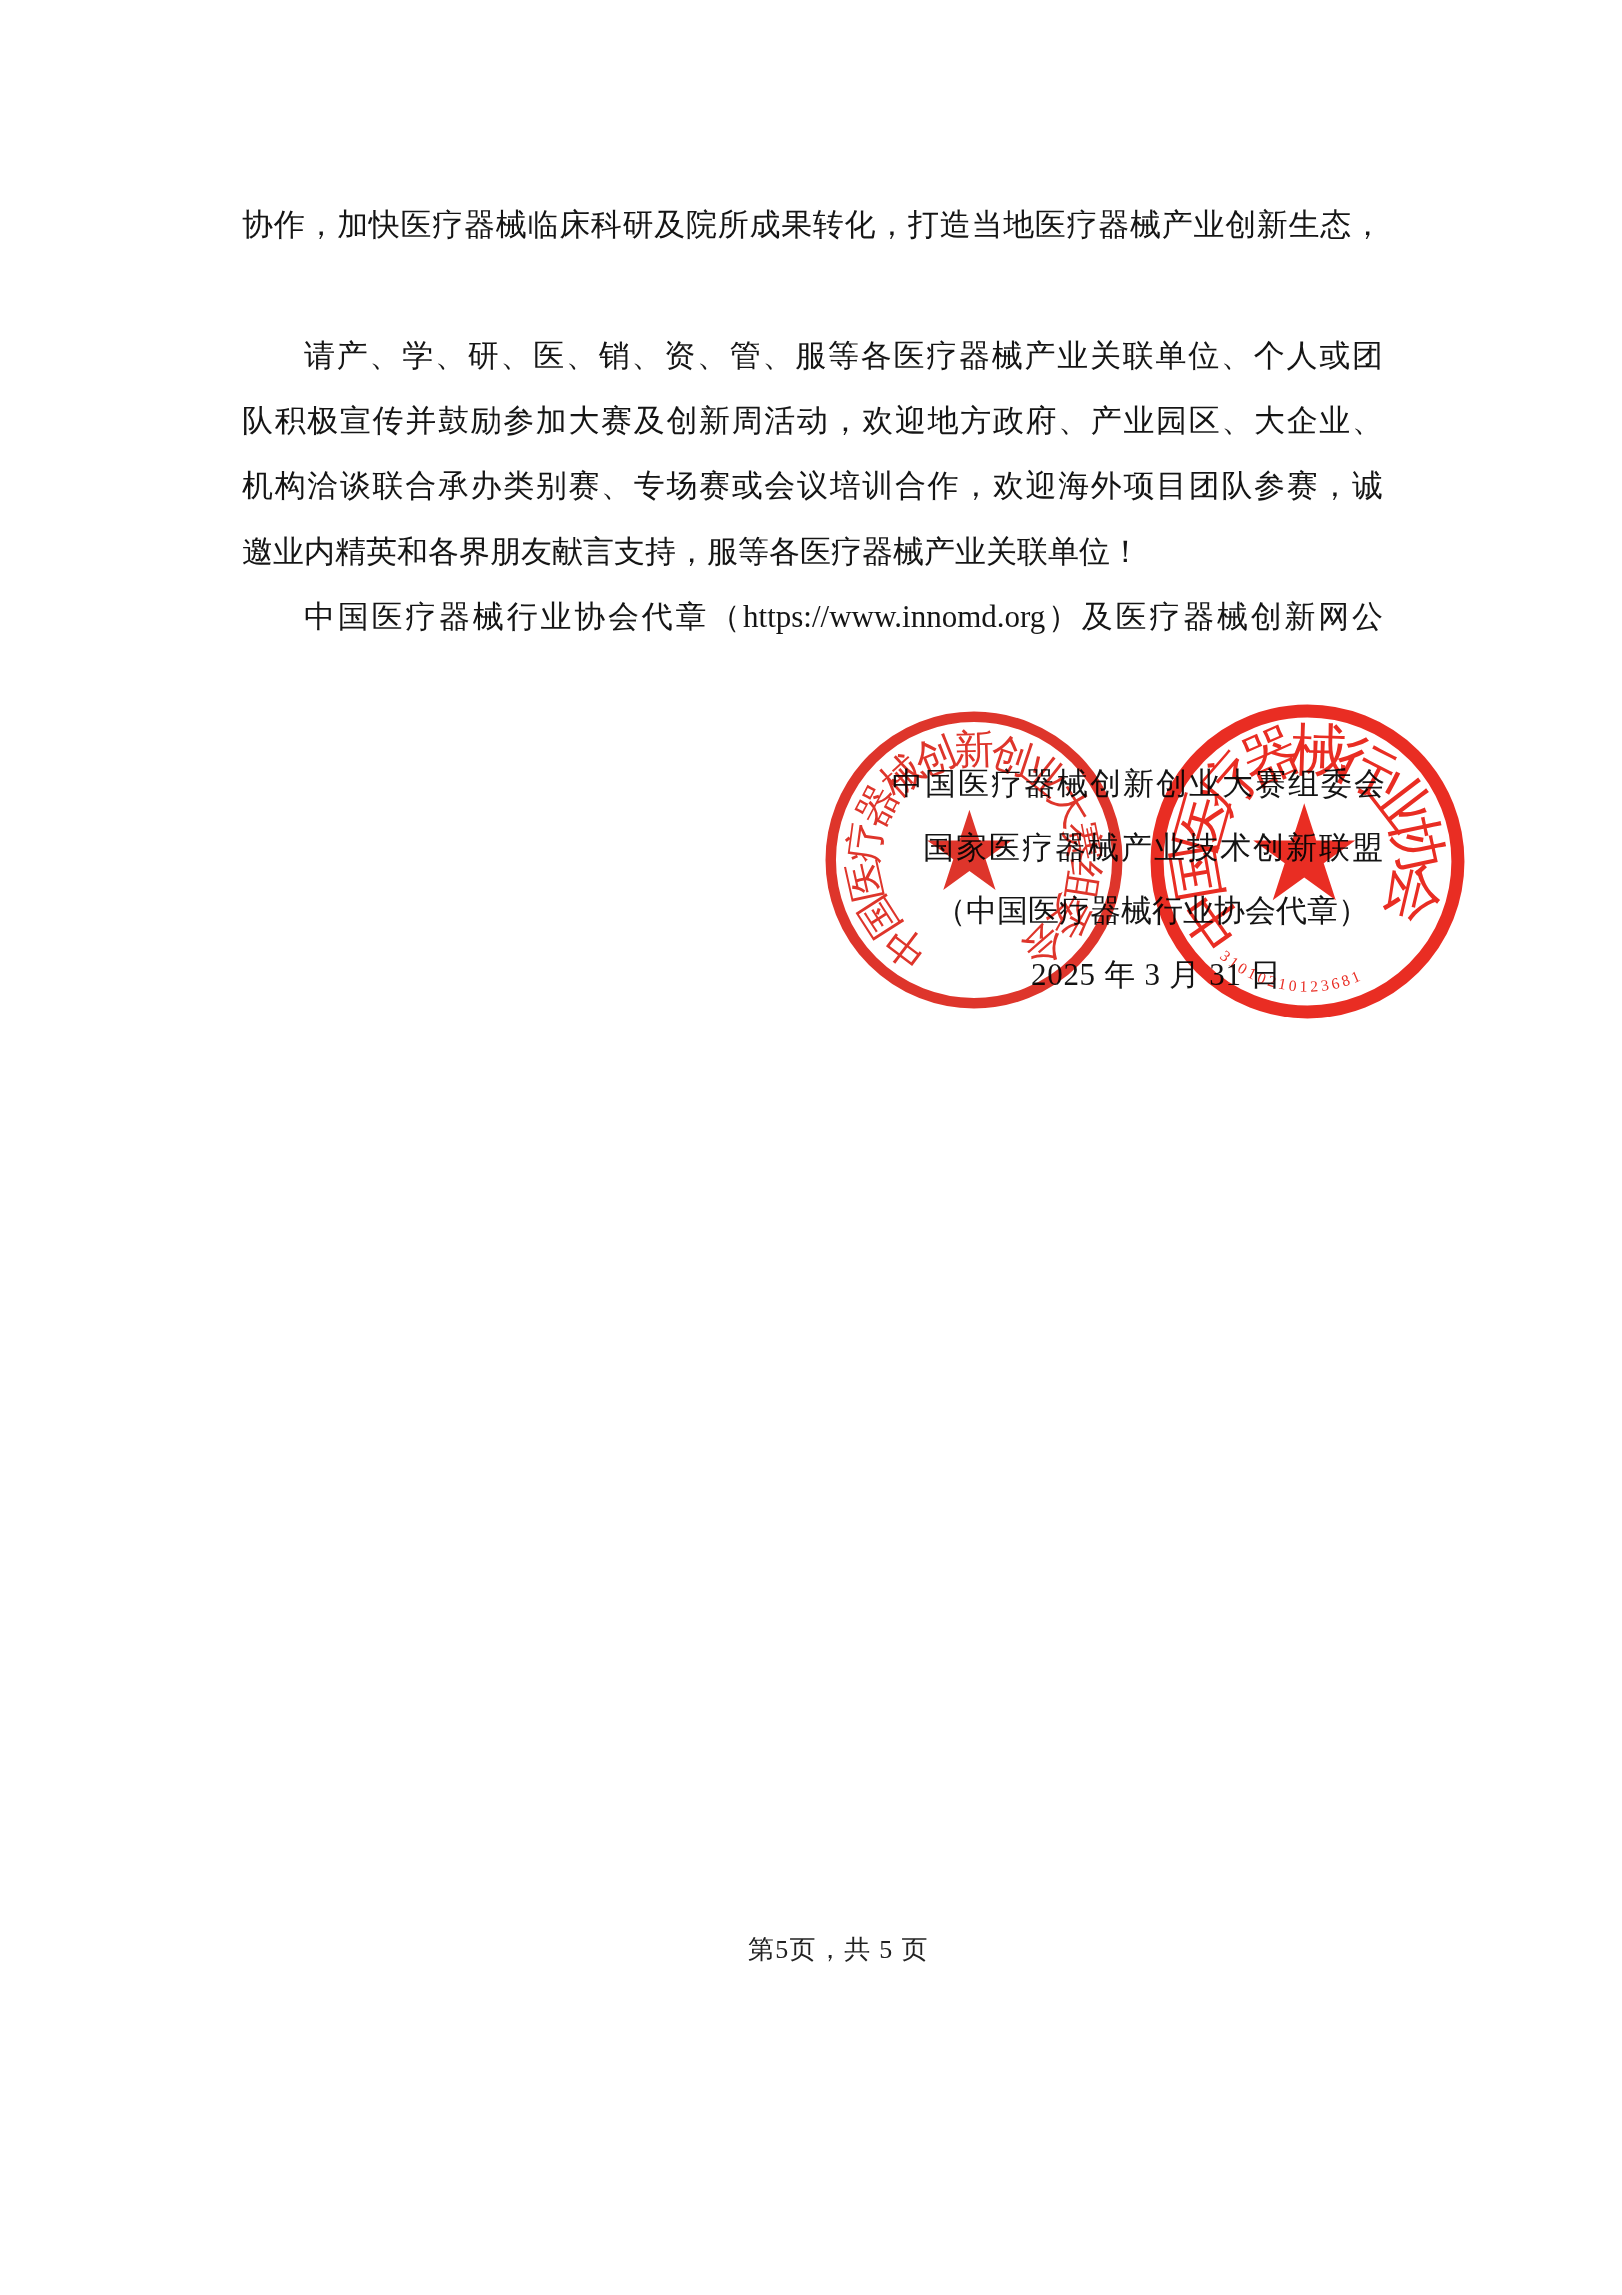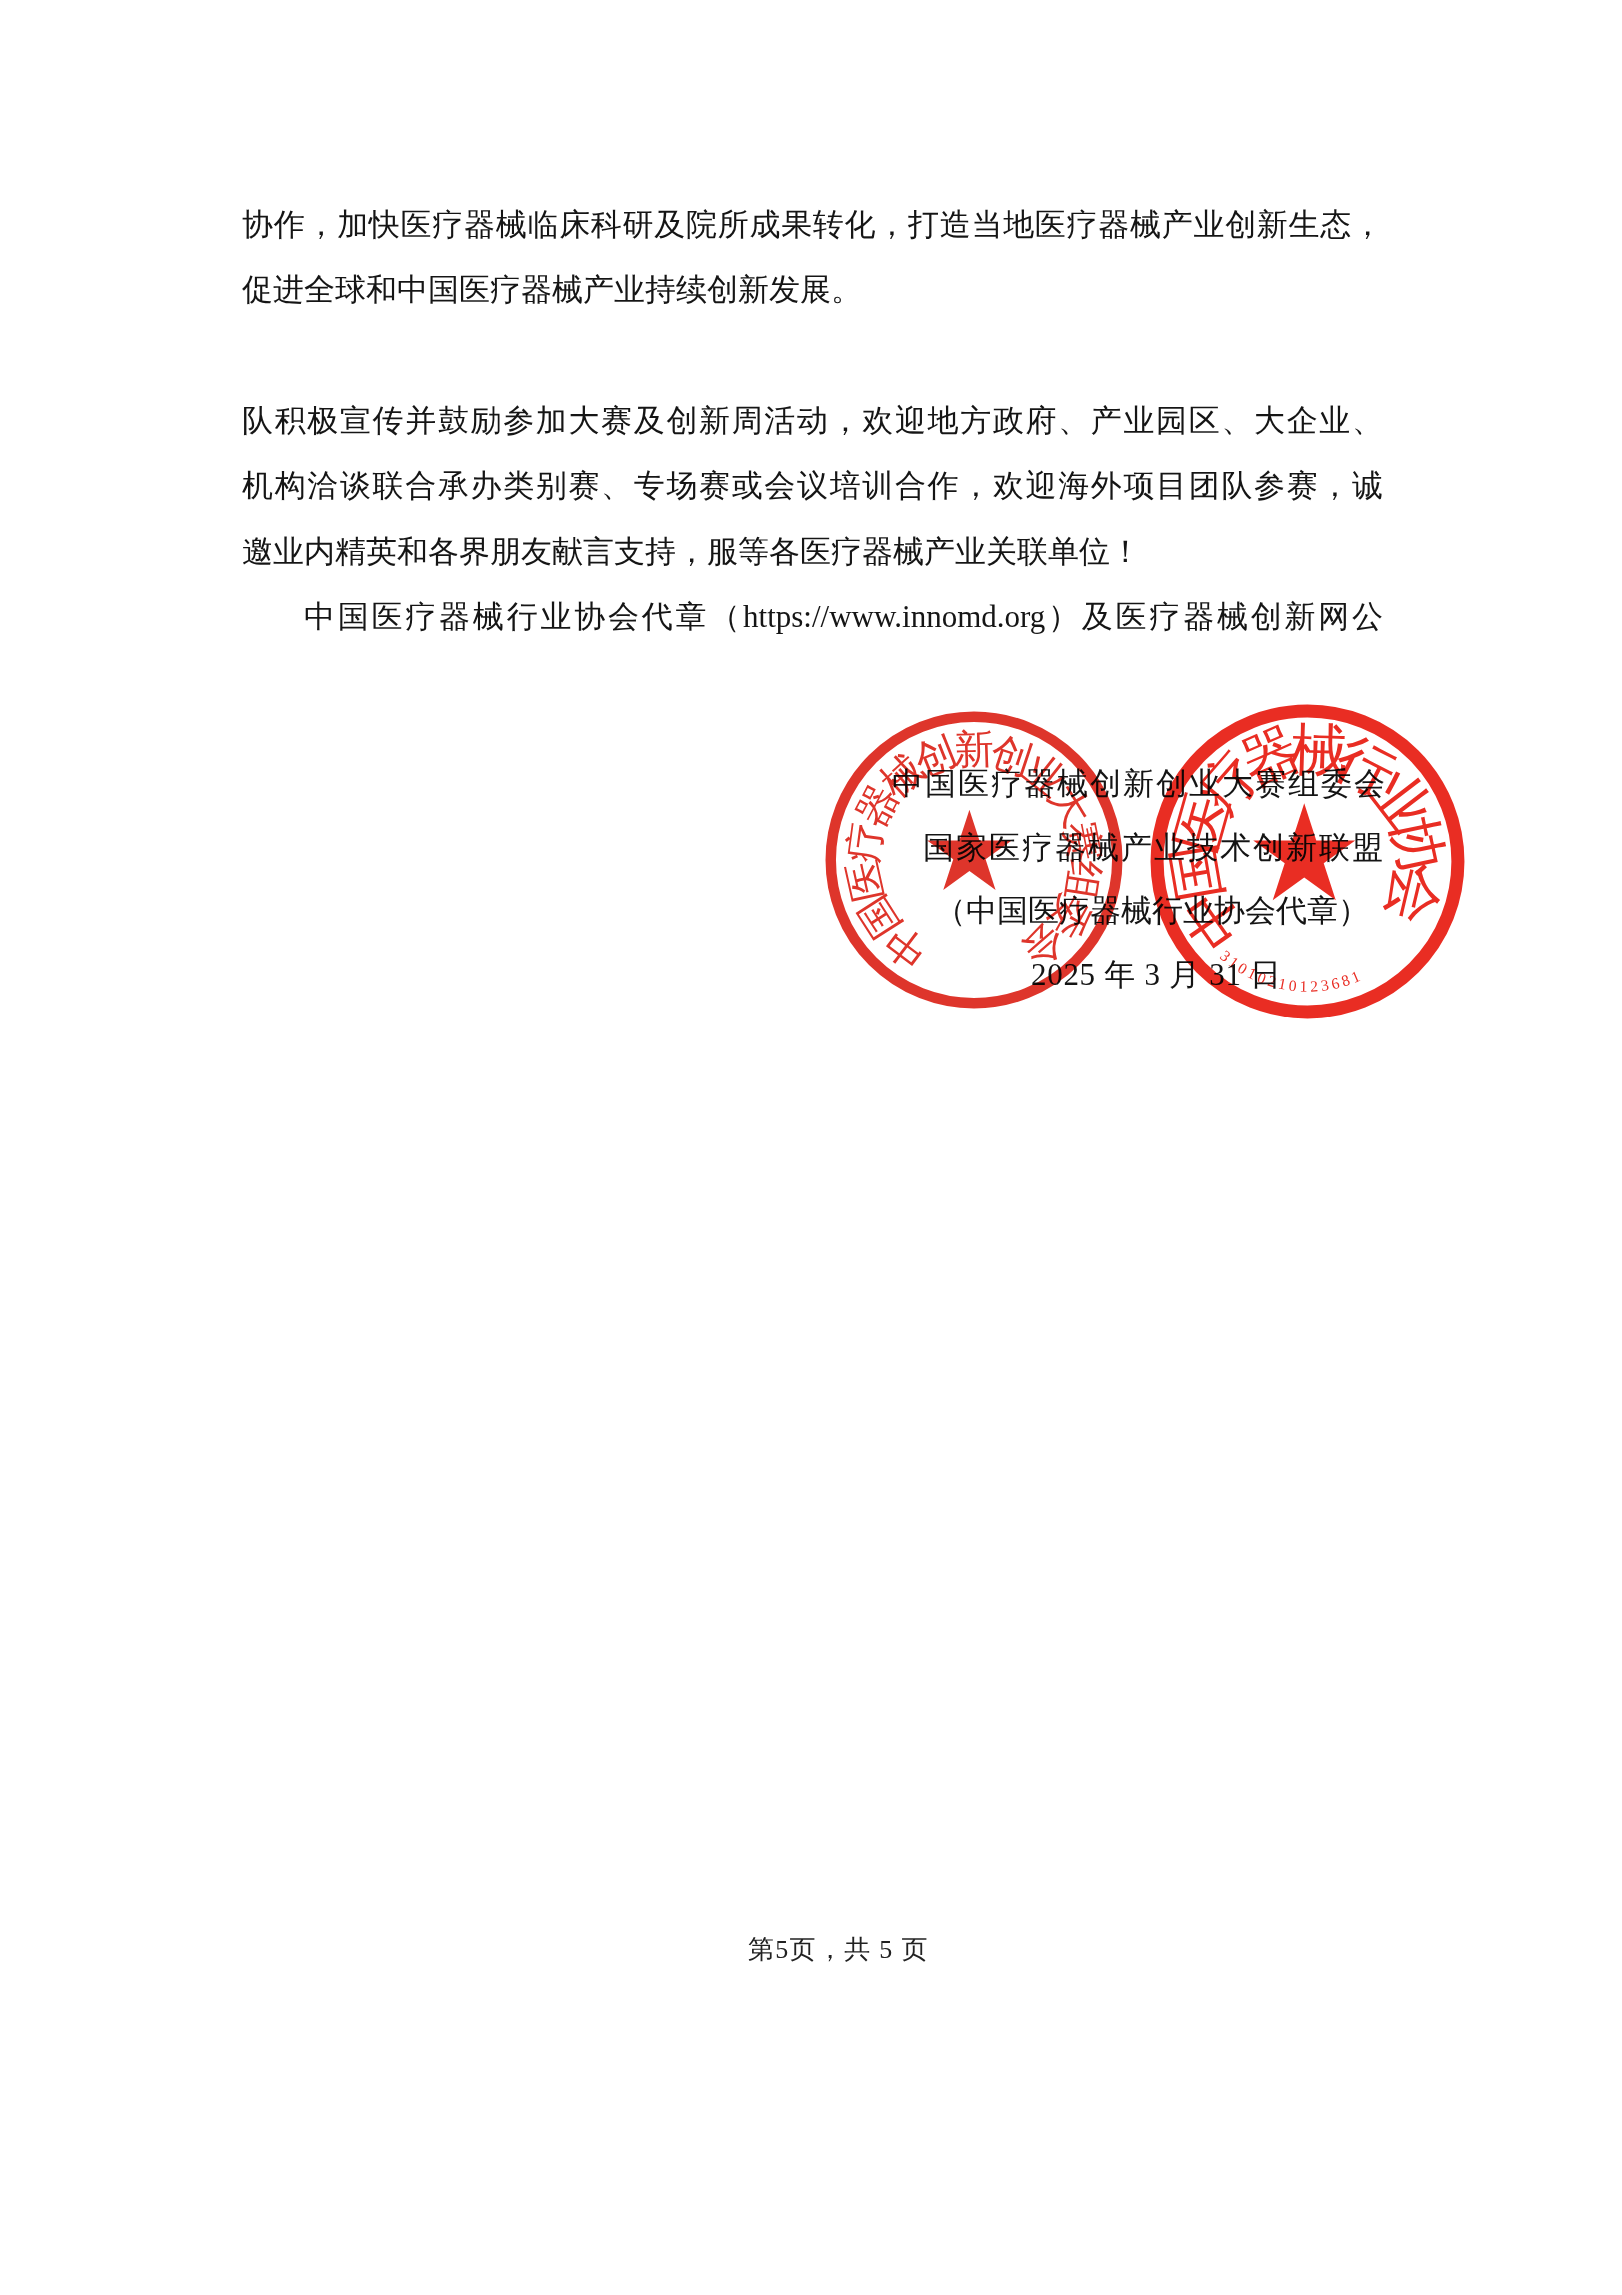--- a/index.html
+++ b/index.html
@@ -48,21 +48,21 @@
     letter-spacing:1.3px;
     white-space:nowrap;
   }
 </style>
 </head>
 <body>
 
 <div id="page">
 
   <div class="bodyline just" style="top:192px;">协作，加快医疗器械临床科研及院所成果转化，打造当地医疗器械产业创新生态，</div>
-  <div class="bodyline" style="top:257px;">促进全球和中国医疗器械产业持续创新发展。</div>
+  <div class="bodyline just indent" style="top:323px;">请产、学、研、医、销、资、管、服等各医疗器械产业关联单位、个人或团</div>
   <div class="bodyline just" style="top:388px;">队积极宣传并鼓励参加大赛及创新周活动，欢迎地方政府、产业园区、大企业、</div>
   <div class="bodyline just" style="top:453px;">机构洽谈联合承办类别赛、专场赛或会议培训合作，欢迎海外项目团队参赛，诚</div>
   <div class="bodyline" style="top:519px;">邀业内精英和各界朋友献言支持，服等各医疗器械产业关联单位！</div>
   <div class="bodyline just indent" style="top:584px;">中国医疗器械行业协会代章（https://www.innomd.org）及医疗器械创新网公</div>
 
   <div class="sigline" style="left:892px;top:764px;letter-spacing:2px;">中国医疗器械创新创业大赛组委会</div>
   <div class="sigline" style="left:923px;top:828px;letter-spacing:2px;">国家医疗器械产业技术创新联盟</div>
   <div class="sigline" style="left:935px;top:891px;">（中国医疗器械行业协会代章）</div>
   <div class="sigline" style="left:1031px;top:955px;letter-spacing:0.7px;">2025 年 3 月 31 日</div>
 

